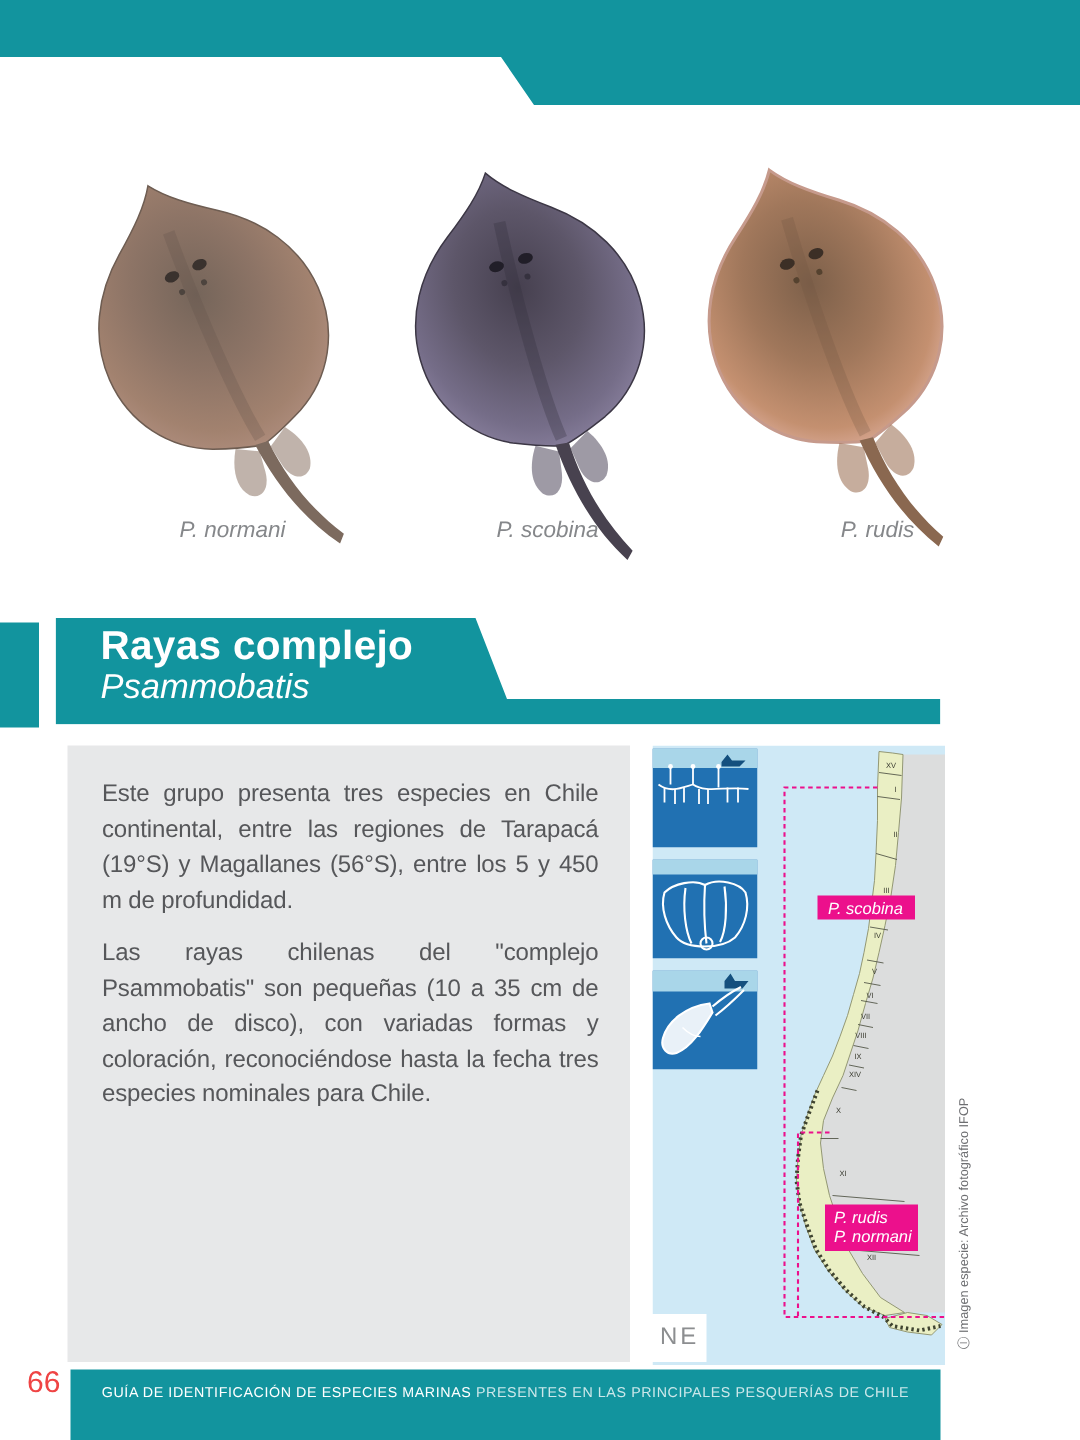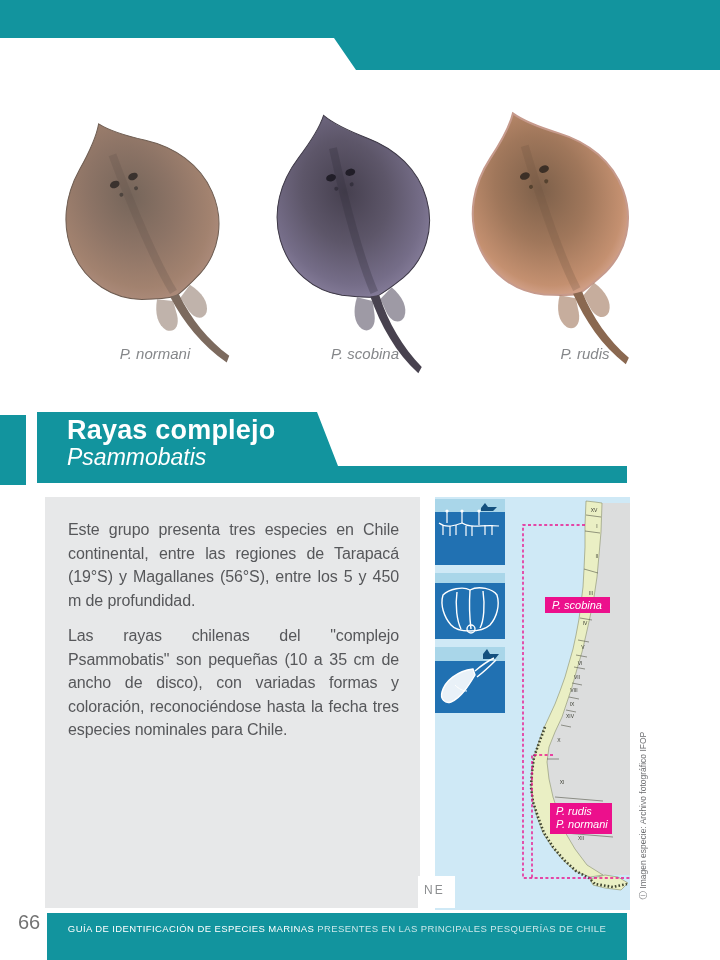--- a/index.html
+++ b/index.html
@@ -29,36 +29,36 @@
   .text-panel p{margin:0 0 12px 0;font-size:16px;line-height:23.5px;color:#56575a;
       text-align:justify;letter-spacing:-0.1px;}
 
   
   .map-wrap{position:absolute;left:435px;top:497px;width:195px;height:413px;}
 
   
   .gear-box{position:absolute;left:435px;width:70px;height:66px;}
 
   
-  .ne-box{position:absolute;left:418px;top:876px;width:37px;height:32px;background:#fff;
-      color:#8c8e90;font-size:12px;letter-spacing:2px;box-sizing:border-box;
+  .ne-box{position:absolute;left:434px;top:876px;width:37px;height:32px;background:#fff;
+      color:#8c8e90;font-size:16px;letter-spacing:2px;box-sizing:border-box;
       padding:7px 0 0 6px;}
 
   
   .credit-vert{position:absolute;left:562px;top:813px;width:162px;height:11px;
       transform:rotate(-90deg);font-size:8.5px;color:#6d6e71;white-space:nowrap;
       text-align:left;}
 
   
   .footer-band{position:absolute;left:47px;top:913px;width:580px;height:47px;background:#12949e;
       color:#fff;text-align:center;box-sizing:border-box;padding-top:10px;
       font-size:9.5px;letter-spacing:0.4px;}
   .footer-band .bold{font-weight:normal;}
   .footer-band .light{color:rgba(255,255,255,0.78);margin-top:37px;}
-  .page-number{position:absolute;left:18px;top:911px;font-size:20px;color:#737373;}
+  .page-number{position:absolute;left:18px;top:911px;font-size:20px;color:#ef4444;}
 </style>
 </head>
 <body>
 
 <div class="page">
 
   <div class="top-banner"></div>
 
   <div class="fish-figure" style="left:45px;top:88px;">
     <svg width="200" height="310" viewBox="0 0 200 310">

